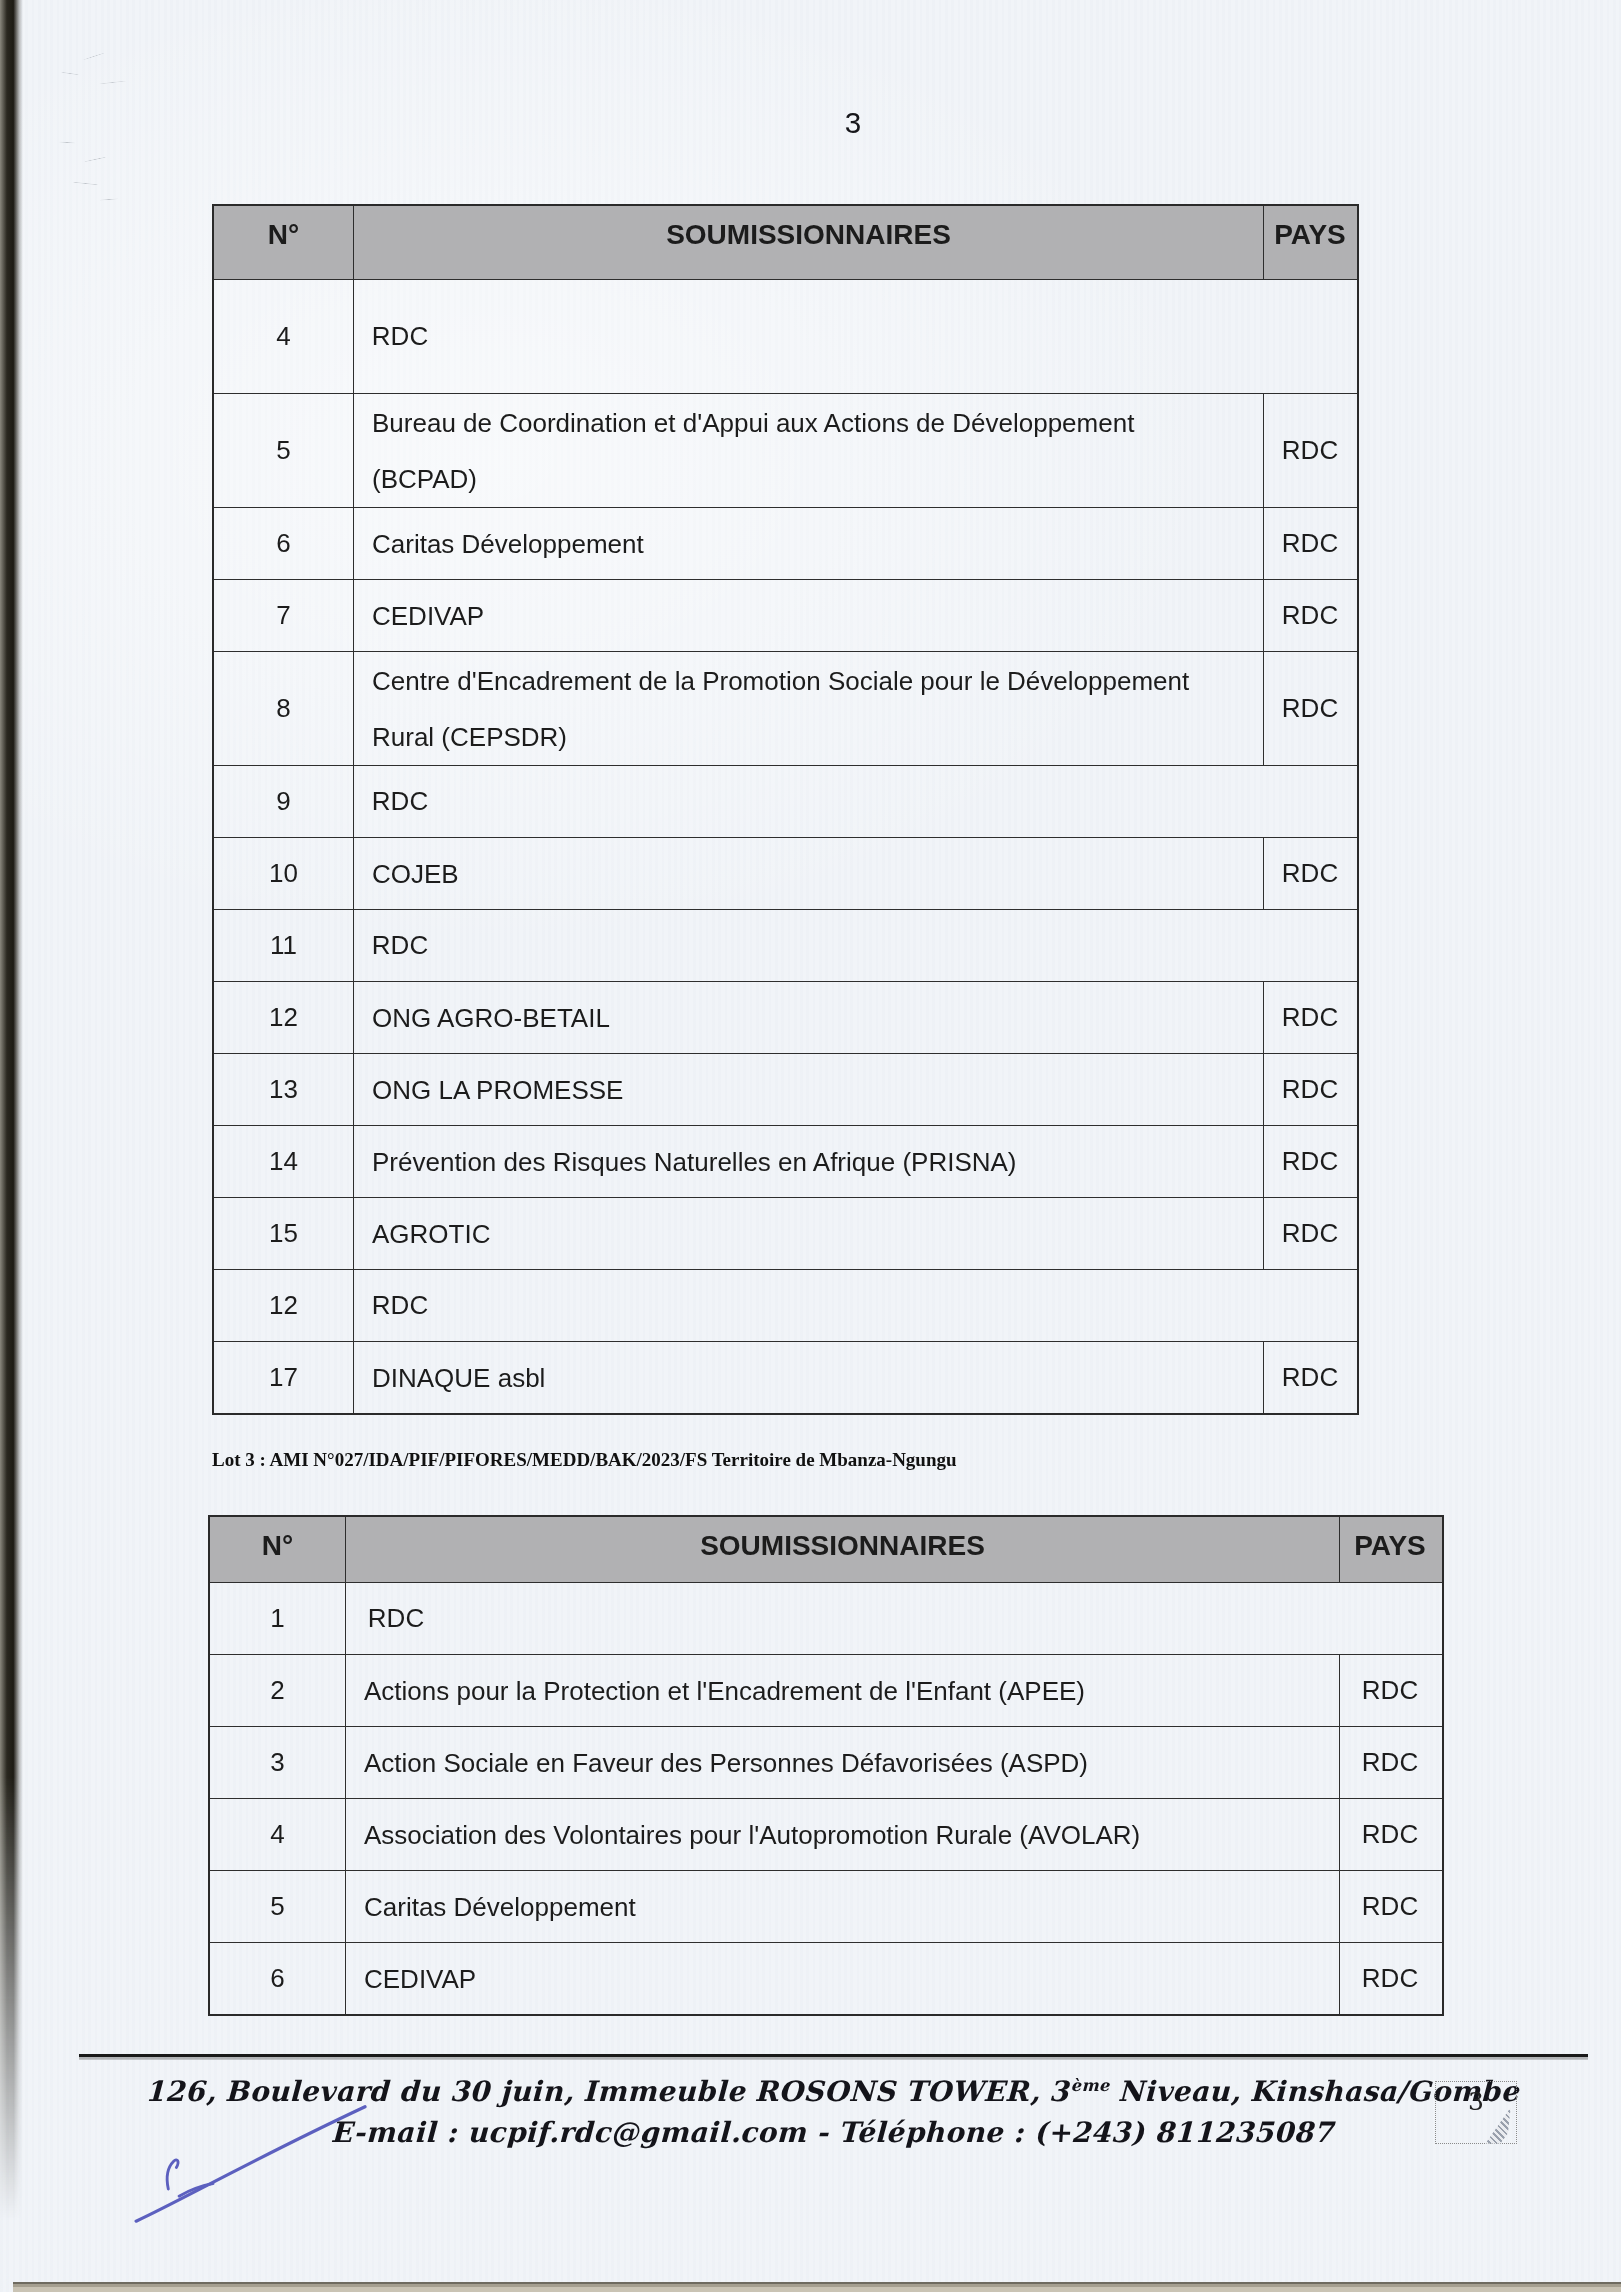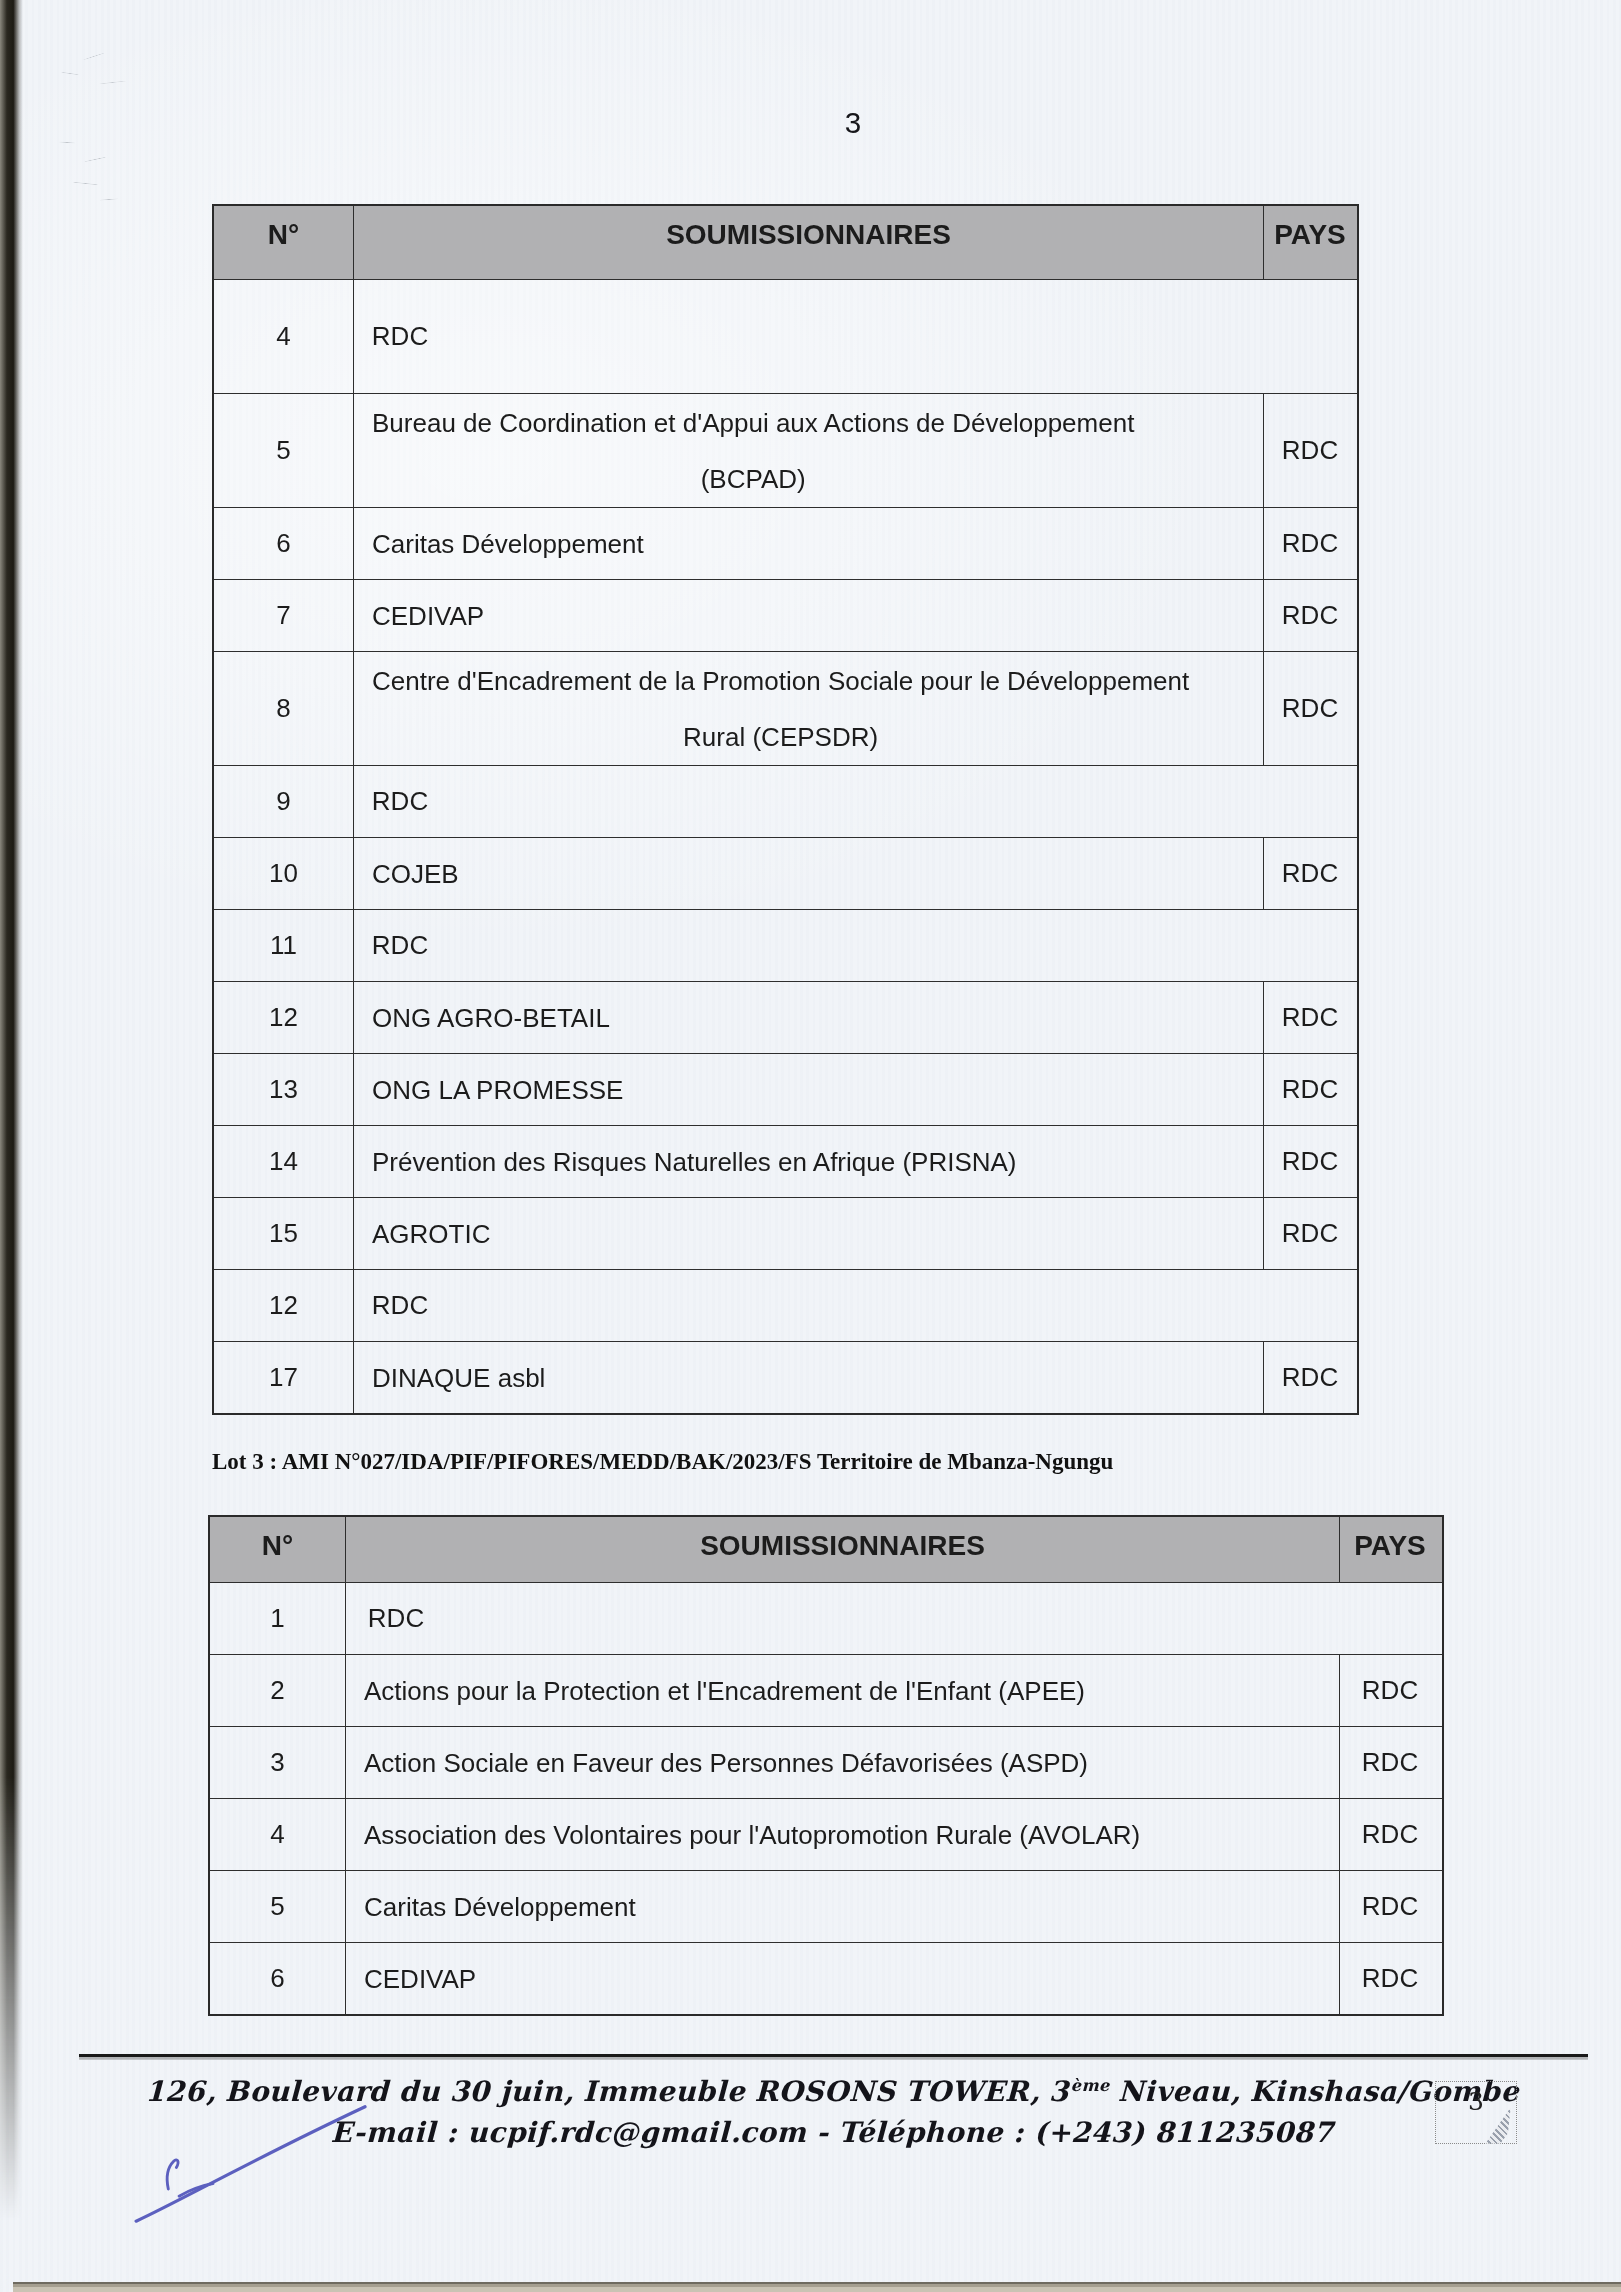--- a/index.html
+++ b/index.html
@@ -30,39 +30,39 @@
   }
   .crease{position:absolute;border-top:1.8px solid #9aa0a8;opacity:.55;border-radius:50%;}
   
   .table{position:absolute;border:2.7px solid #2a2a2a;background:transparent;box-sizing:border-box;}
   .thead{display:flex;background:#b1b1b3;box-sizing:border-box;}
   .trow{display:flex;border-top:1.8px solid #2e2e2e;box-sizing:border-box;height:72px;}
   .trow.tall{height:114px;}
   .cell{box-sizing:border-box;display:flex;align-items:center;font-size:26px;}
   .cell.h{font-weight:bold;font-size:28px;align-items:flex-start;padding-top:12.5px;justify-content:center;}
   .cnum,.hnum{justify-content:center;border-right:1.8px solid #2e2e2e;}
-  .cname,.hname{border-right:1.8px solid #2e2e2e;text-align:center;}
+  .cname,.hname{border-right:1.8px solid #2e2e2e;}
   .cname{padding-left:18px;white-space:pre-line;line-height:56px;}
   .cpays{justify-content:center;text-align:right;}
   .t1{left:212px;top:204px;width:1147px;}
   .t1 .thead{height:73px;}
   .t1 .hnum,.t1 .cnum{width:140px;}
   .t1 .hname,.t1 .cname{width:910px;}
   .t1 .hpays,.t1 .cpays{width:92px;}
   .t2{left:208px;top:1515px;width:1236px;}
   .t2 .thead{height:65px;}
   .t2 .hnum,.t2 .cnum{width:136px;}
   .t2 .hname,.t2 .cname{width:994px;}
   .t2 .hpays,.t2 .cpays{width:100px;}
   
   .pagenum-top{position:absolute;left:817px;top:106px;width:72px;text-align:center;font-size:29.6px;color:#16161a;}
   .lot-heading{
     position:absolute;left:212px;top:1449px;width:1254px;
     font-family:"Liberation Serif","DejaVu Serif",serif;
-    font-weight:bold;font-size:23px;color:#111;
+    font-weight:bold;font-size:19px;color:#111;
   }
   .footer-rule{position:absolute;left:79px;top:2054px;width:1509px;height:2.7px;background:#191919;box-shadow:0 2.7px 0 rgba(60,60,60,.35);}
   .footer-text{
     position:absolute;left:81px;top:2065px;width:1507px;text-align:center;
     font-family:"DejaVu Serif","Liberation Serif",serif;font-style:italic;font-weight:600;
     font-size:28px;color:#14141a;letter-spacing:0.4px;
   }
   .footer-text .line{display:block;line-height:41px;transform:skewX(-4deg);}
   .footer-text sup{font-size:.58em;}
   

